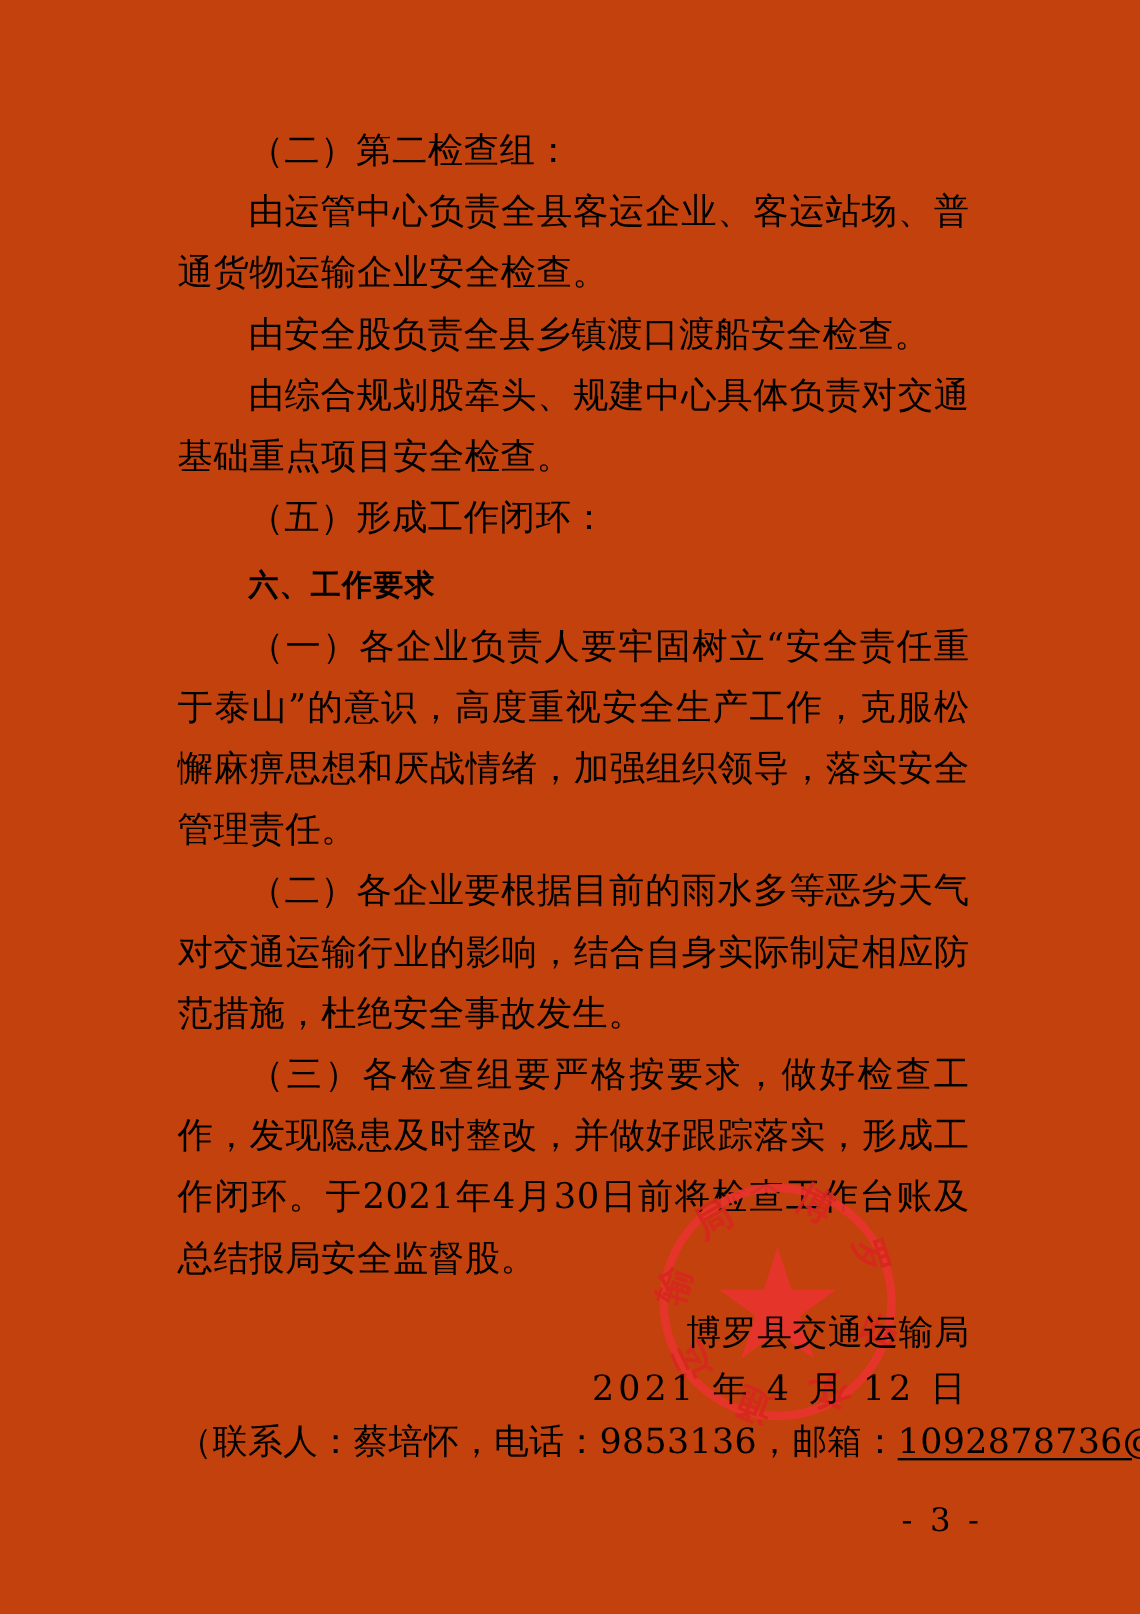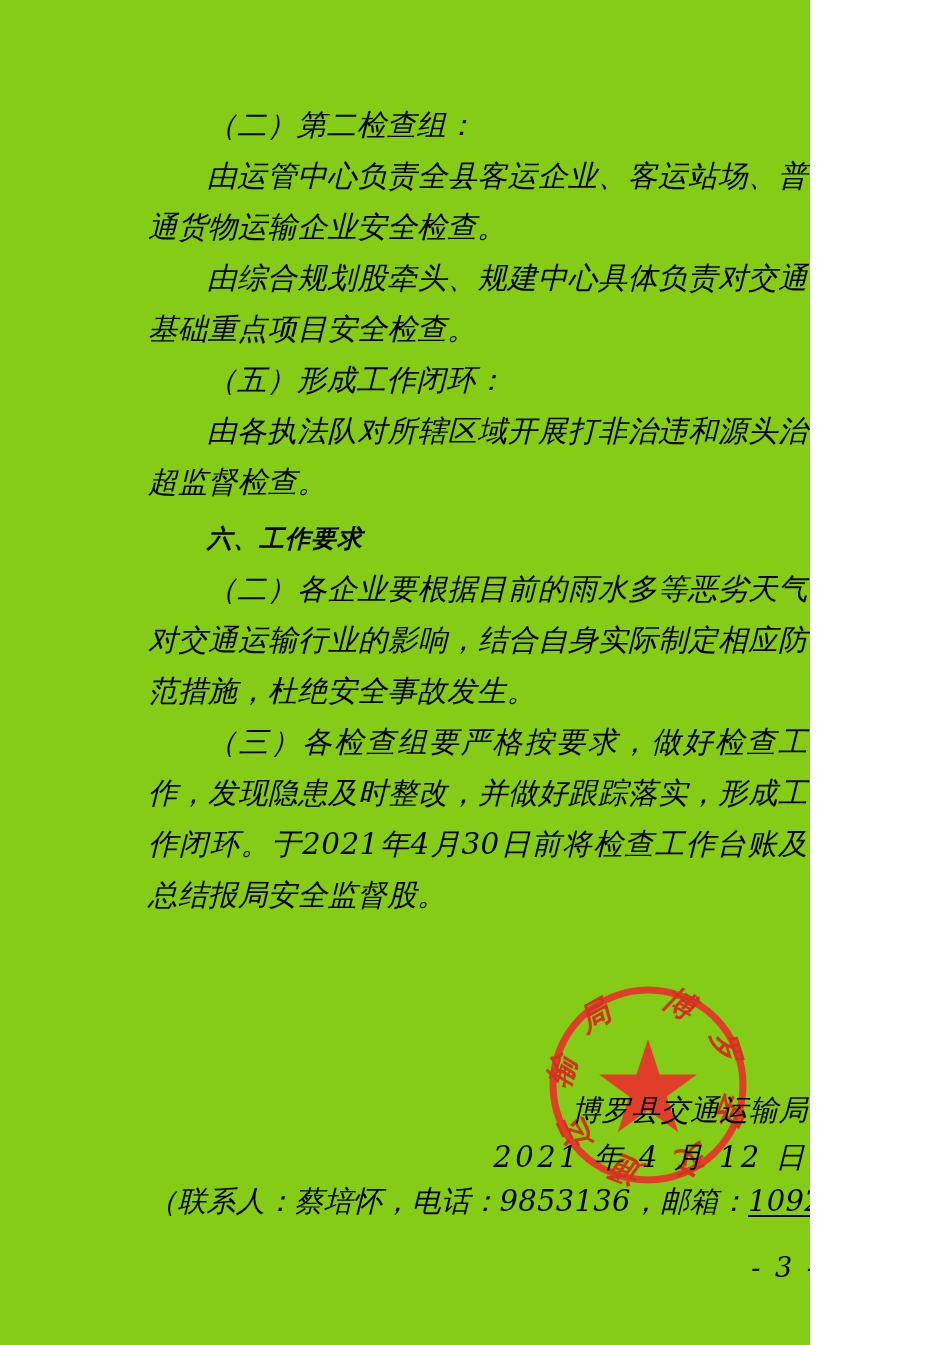--- a/index.html
+++ b/index.html
@@ -6,25 +6,24 @@
     margin: 0;
     padding: 0;
     background: #ffffff;
   }
   body {
     font-family: "DejaVu Serif", "Liberation Serif", serif;
     color: #000000;
   }
   .page {
     position: relative;
-    width: 810px;
+    width: 950px;
     height: 1345px;
-    background: #84cc16;
+    background: #c2410c;
     overflow: hidden;
-    font-style: italic;
   }
   .doc-body {
     position: absolute;
     left: 148px;
     top: 100px;
     width: 660px;
   }
   .para {
     font-size: 29.5px;
     line-height: 51px;
@@ -115,27 +114,28 @@
   .seal svg { display: block; width: 100%; height: 100%; }
 </style>
 </head>
 <body>
 
 <div class="page">
 
   <div class="doc-body">
     <p class="para indent">（二）第二检查组：</p>
     <p class="para indent">由运管中心负责全县客运企业、客运站场、普通货物运输企业安全检查。</p>
+    <p class="para indent">由安全股负责全县乡镇渡口渡船安全检查。</p>
     <p class="para indent">由综合规划股牵头、规建中心具体负责对交通基础重点项目安全检查。</p>
     <p class="para indent">（五）形成工作闭环：</p>
-    <p class="para indent">由各执法队对所辖区域开展打非治违和源头治超监督检查。</p>
 
     <div class="spacer-sm"></div>
     <p class="heading">六、工作要求</p>
 
+    <p class="para indent">（一）各企业负责人要牢固树立“安全责任重于泰山”的意识，高度重视安全生产工作，克服松懈麻痹思想和厌战情绪，加强组织领导，落实安全管理责任。</p>
     <p class="para indent">（二）各企业要根据目前的雨水多等恶劣天气对交通运输行业的影响，结合自身实际制定相应防范措施，杜绝安全事故发生。</p>
     <p class="para indent">（三）各检查组要严格按要求，做好检查工作，发现隐患及时整改，并做好跟踪落实，形成工作闭环。于2021年4月30日前将检查工作台账及总结报局安全监督股。</p>
   </div>
 
   <div class="seal">
     <svg viewBox="0 0 206 206" xmlns="http://www.w3.org/2000/svg">
       <defs>
         <path id="ringpath" d="M 103,103 m 0,-76 a 76,76 0 1,1 -0.1,0" fill="none"></path>
       </defs>
       <circle cx="103" cy="103" r="95" fill="none" stroke="#e8342c" stroke-width="7"></circle>

